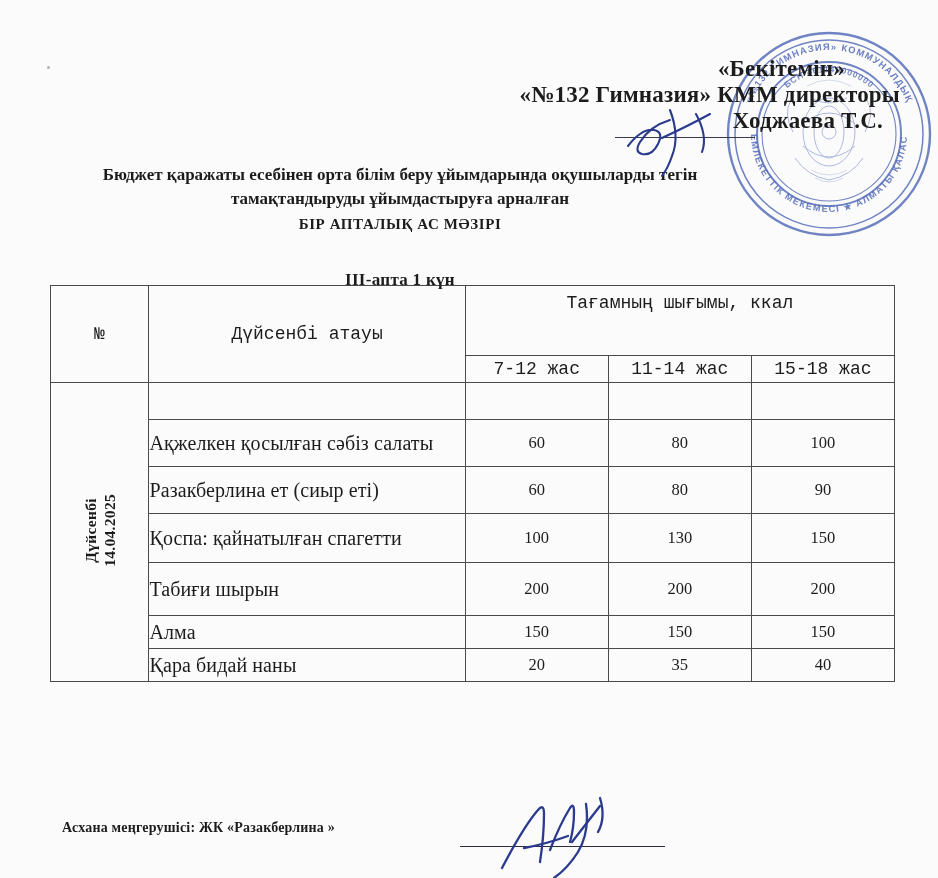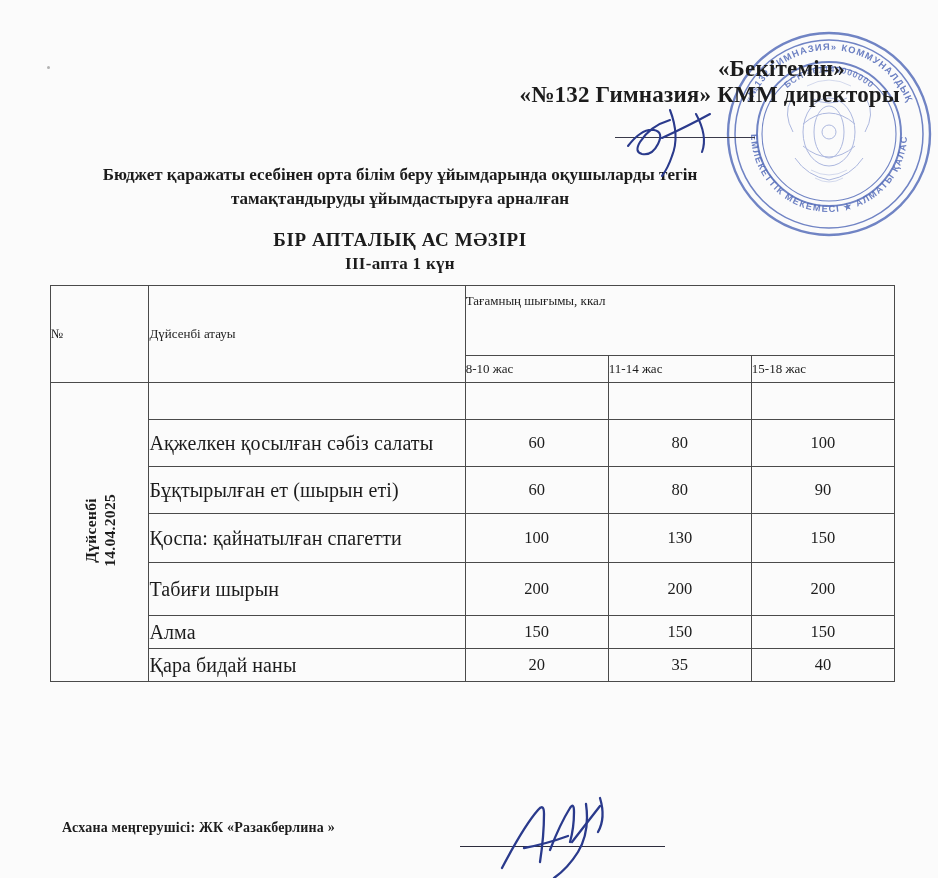--- a/index.html
+++ b/index.html
@@ -90,22 +90,22 @@
     top: 163px;
     width: 800px;
     text-align: center;
     font-weight: bold;
     font-size: 17px;
     line-height: 24px;
     z-index: 3;
   }
   .title-block .t1 { letter-spacing: 0; }
   .title-block .t2 { letter-spacing: 0; }
-  .title-block .t3 { font-size: 19px; letter-spacing: .6px; margin-top: 17px; }
-  .title-block .t4 { font-size: 17px; letter-spacing: .3px; }
+  .title-block .t3 { font-size: 15px; letter-spacing: .6px; margin-top: 1px; }
+  .title-block .t4 { font-size: 17px; letter-spacing: .3px; margin-top: 32px; }
 
   
   .tbl-wrap {
     position: absolute;
     left: 50px;
     top: 285px;
     width: 845px;
     height: 388px;
   }
   table.menu {
@@ -116,22 +116,23 @@
   }
   table.menu td, table.menu th {
     border: 1.3px solid #4a4a4a;
     padding: 0;
     vertical-align: middle;
     font-weight: normal;
     background: transparent;
   }
   th.hdr {
     font-weight: bold;
-    font-size: 13px;
-    text-align: left;
+    font-size: 18px;
+    text-align: center;
+    font-family: Liberation Mono, monospace;
   }
   .col-num   { width: 95px; }
   .col-name  { width: 305px; }
   .col-age   { width: 138px; }
 
   td.daycell {
     text-align: center;
     vertical-align: middle;
     padding: 0;
   }
@@ -232,20 +233,21 @@
         <path d="M 88,142 q 18,10 36,0"></path>
         <path d="M 92,150 q 14,8 28,0"></path>
         <path d="M 84,58 q 22,-12 44,0"></path>
       </g>
     </svg>
   </div>
 
   <div class="approval">
     <div class="ln1">«Бекітемін»</div>
     <div class="ln2">«№132 Гимназия» КММ директоры</div>
+    <div class="ln3">Ходжаева Т.С.</div>
   </div>
   <div class="dir-sig-line"></div>
   <div class="dir-sig-ink">
     <svg viewBox="0 0 150 80" width="150" height="80" xmlns="http://www.w3.org/2000/svg">
       <g fill="none" stroke="#2a3a8c" stroke-width="2.1" stroke-linecap="round">
         <path d="M 10,46 q 14,-18 26,-16 q 10,2 4,14 q -6,12 -16,10 q -8,-2 -2,-12 q 10,-16 30,-22"></path>
         <path d="M 52,10 q 10,26 2,46 q -4,12 -10,20"></path>
         <path d="M 44,38 q 26,-12 48,-24"></path>
         <path d="M 78,14 q 12,22 6,38"></path>
       </g>
@@ -268,21 +270,21 @@
           <col class="col-age">
           <col class="col-age">
       </colgroup>
       <tbody>
         <tr>
           <th class="hdr" rowspan="2" style="height:88px;">№</th>
           <th class="hdr" rowspan="2">Дүйсенбі атауы</th>
           <th class="hdr" colspan="3" style="height:62px;vertical-align:top;padding-top:7px;">Тағамның шығымы, ккал</th>
         </tr>
         <tr>
-          <th class="hdr" style="height:26px;">8-10 жас</th>
+          <th class="hdr" style="height:26px;">7-12 жас</th>
           <th class="hdr">11-14 жас</th>
           <th class="hdr">15-18 жас</th>
         </tr>
 
         <tr class="spacer">
           <td class="daycell" rowspan="7">
             <span class="day-rot">Дүйсенбі
 14.04.2025</span>
           </td>
           <td></td>
@@ -291,21 +293,21 @@
           <td></td>
         </tr>
 
         <tr>
           <td class="dish" style="height:46px;">Ақжелкен қосылған сәбіз салаты</td>
           <td class="val">60</td>
           <td class="val">80</td>
           <td class="val">100</td>
         </tr>
         <tr>
-          <td class="dish" style="height:46px;">Бұқтырылған ет (шырын еті)</td>
+          <td class="dish" style="height:46px;">Разакберлина ет (сиыр еті)</td>
           <td class="val">60</td>
           <td class="val">80</td>
           <td class="val">90</td>
         </tr>
         <tr>
           <td class="dish" style="height:48px;">Қоспа: қайнатылған спагетти</td>
           <td class="val">100</td>
           <td class="val">130</td>
           <td class="val">150</td>
         </tr>

